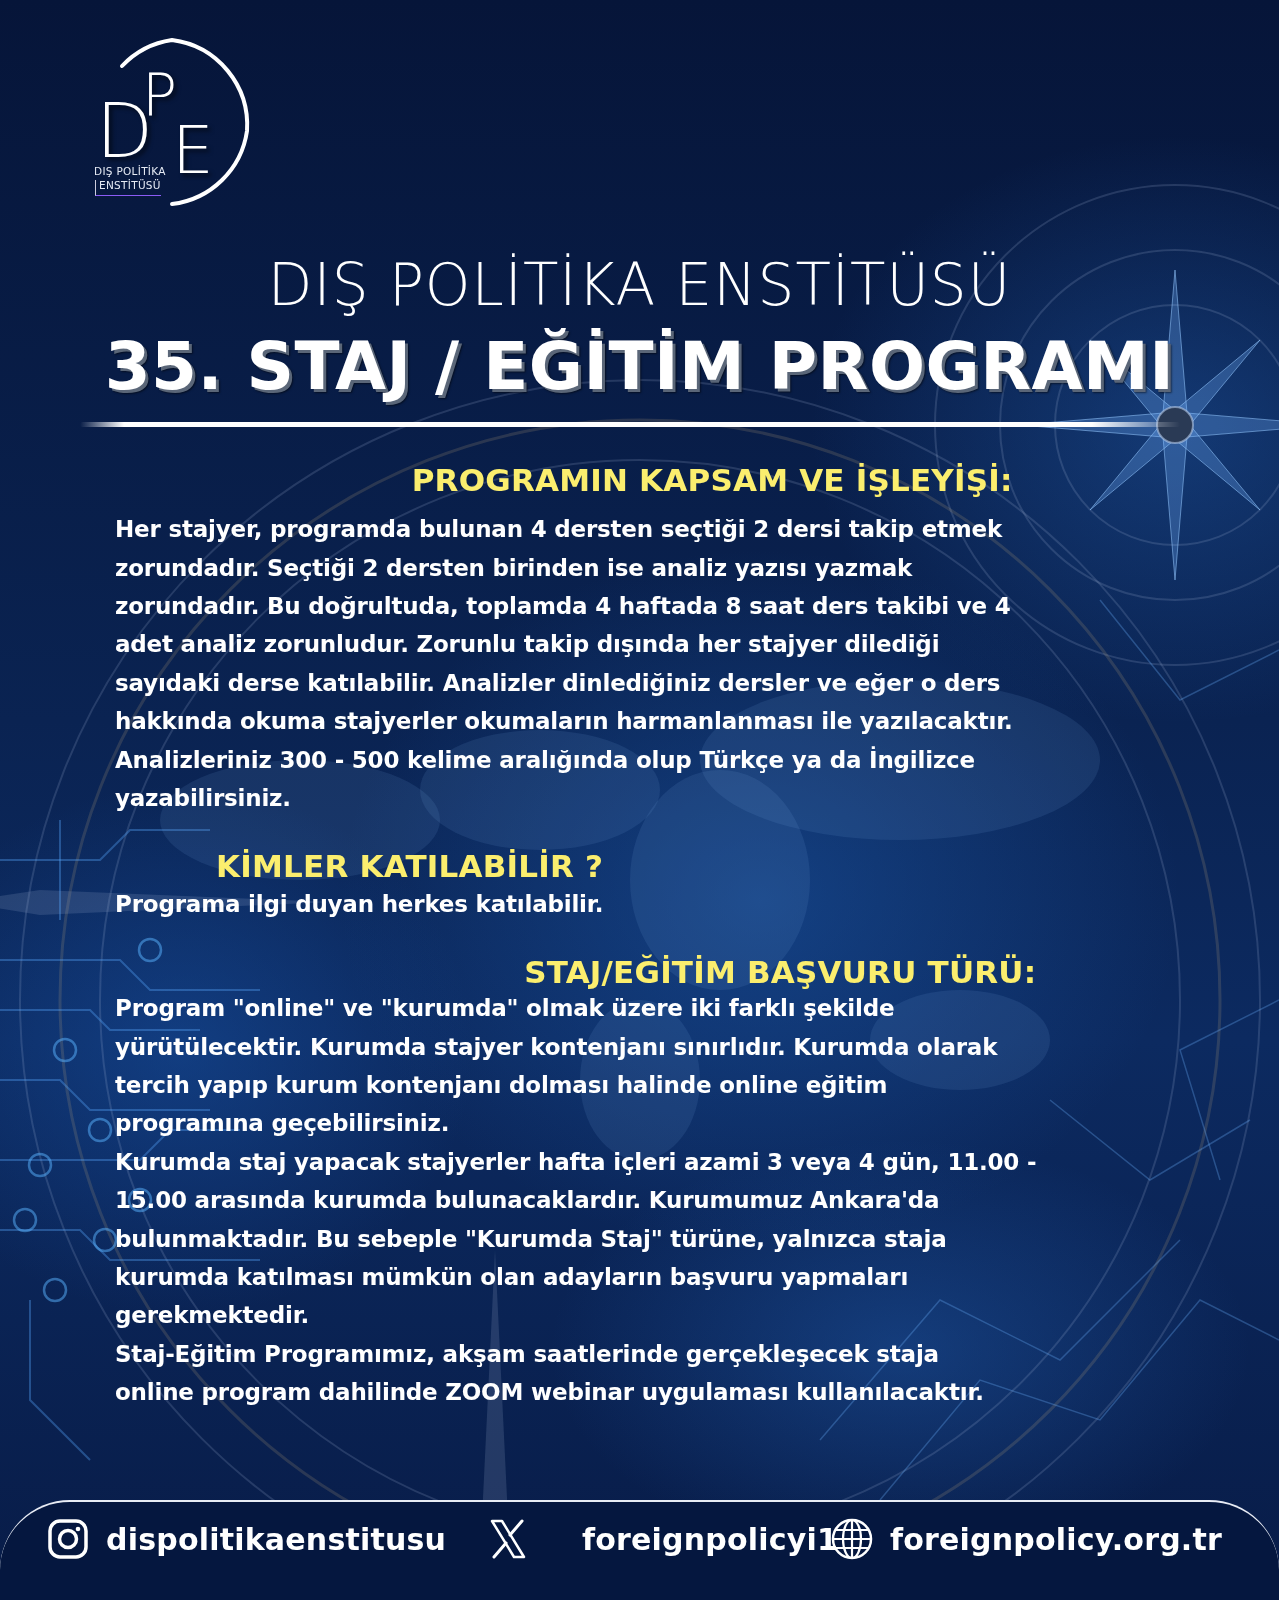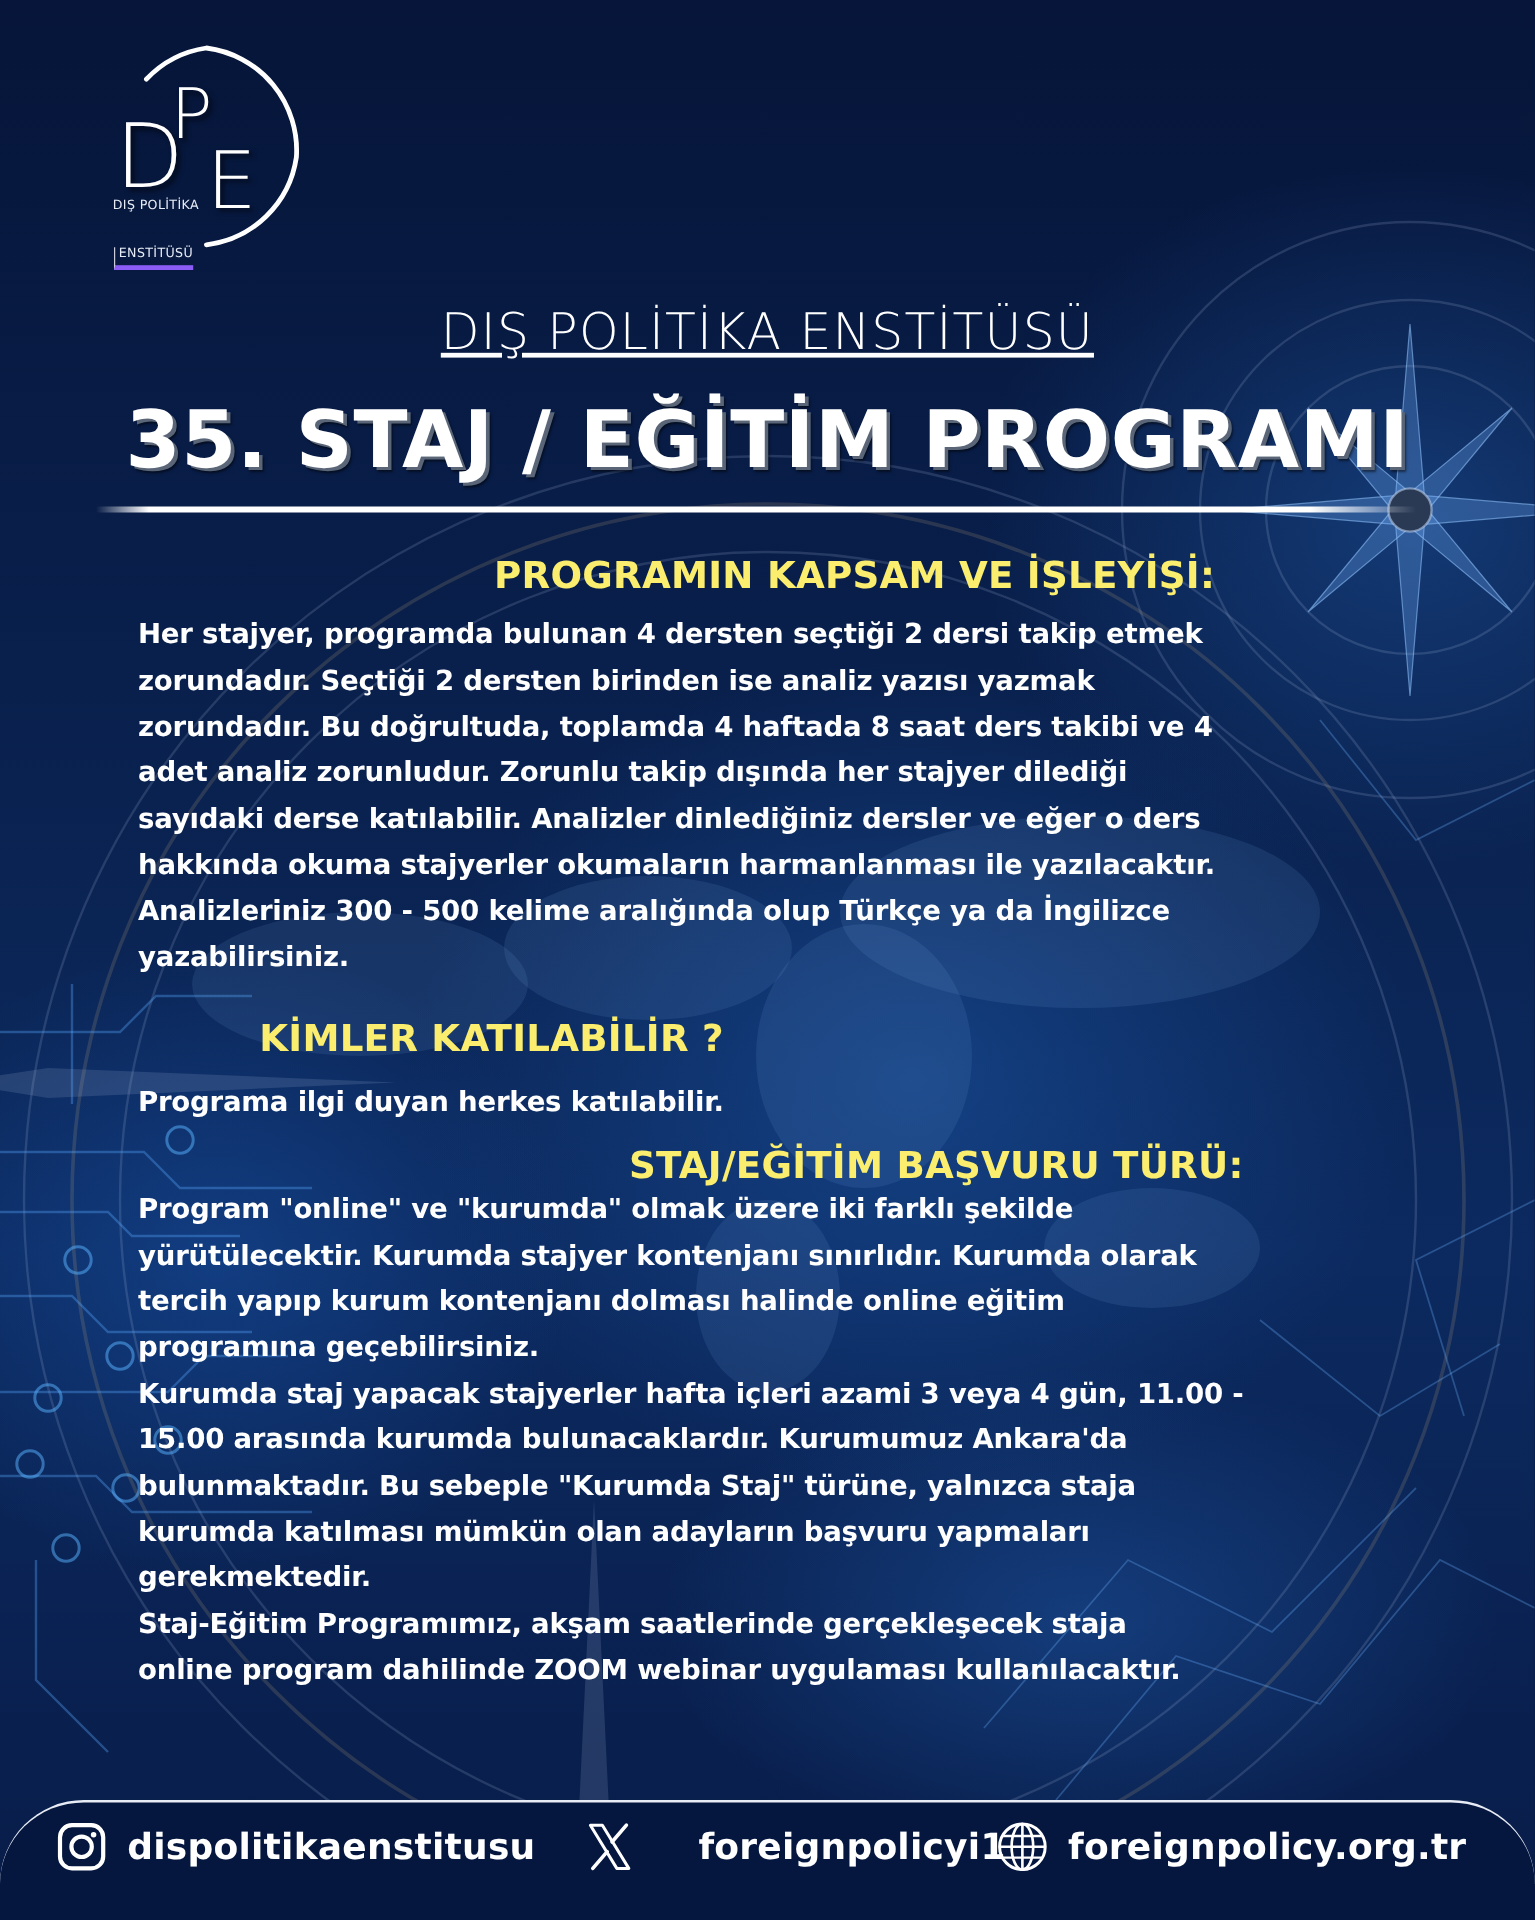--- a/index.html
+++ b/index.html
@@ -26,26 +26,26 @@
     text-shadow: 3px 3px 4px rgba(0,0,0,0.6);
   }
   .logo .dpe-d { left: 14px; top: 58px; font-size: 74px; line-height: 1; }
   .logo .dpe-p { left: 60px; top: 30px; font-size: 58px; line-height: 1; }
   .logo .dpe-e { left: 90px; top: 82px; font-size: 66px; line-height: 1; }
   .logo .sub {
     position: absolute; left: 12px; color: #e6ebf5; font-size: 10.5px; letter-spacing: 0.3px;
     font-family: "DejaVu Sans", sans-serif; line-height: 1;
   }
   .logo .sub1 { top: 130px; }
-  .logo .sub2 { top: 144px; left: 13px; padding-left: 3px; border-left: 1px solid #ccd; padding-bottom: 4px; border-bottom: 4px solid #8b5cf6; margin-top: 26px; }
+  .logo .sub2 { top: 144px; left: 13px; padding-left: 3px; border-left: 1px solid #ccd; padding-bottom: 4px; border-bottom: 1px solid #8b5cf6; }
 
   .title1 {
     position: absolute; left: 0; width: 1279px; top: 256px; text-align: center;
     color: #ffffff; font-family: "DejaVu Sans", sans-serif; font-weight: 300;
-    font-size: 42px; letter-spacing: 1px; line-height: 1; text-decoration: underline;
+    font-size: 58px; letter-spacing: 1px; line-height: 1;
   }
   .title2 {
     position: absolute; left: 0; width: 1279px; top: 334px; text-align: center;
     color: #ffffff; font-family: "DejaVu Sans", sans-serif; font-weight: bold;
     font-size: 66px; letter-spacing: 0.5px; line-height: 1;
     text-shadow: 3px 3px 0 #5a6678, 4px 4px 2px rgba(0,0,0,0.5);
   }
   .title-rule {
     position: absolute; left: 80px; top: 422px; width: 1100px; height: 5px;
     background: linear-gradient(90deg, rgba(255,255,255,0) 0%, #fff 4%, #fff 92%, rgba(255,255,255,0) 100%);
@@ -58,21 +58,21 @@
     font-size: 31px; line-height: 1.2; margin: 0; letter-spacing: 0.2px; text-align: right;
   }
   .para {
     color: #ffffff; font-family: "DejaVu Sans", sans-serif; font-weight: bold;
     font-size: 23px; line-height: 38.4px; margin: 0; letter-spacing: -0.2px;
   }
   .line { display: block; white-space: nowrap; }
   #sec1 { position: absolute; top: 0; }
   #sec1 .para { margin-top: 11px; }
   #sec2 { position: absolute; top: 386px; }
-  #sec2 .para { margin-top: 15px; }
+  #sec2 .para { margin-top: 0px; }
   #sec3 { position: absolute; top: 492px; }
   #sec3 .para { margin-top: -2px; }
 
   .footer {
     position: absolute; left: 0; top: 1500px; width: 1279px; height: 100px;
   }
   .footer-bar {
     position: absolute; left: 0; top: 0; width: 1279px; height: 100px;
     background: #05173f;
     border-top: 2px solid #e8ecf5;

